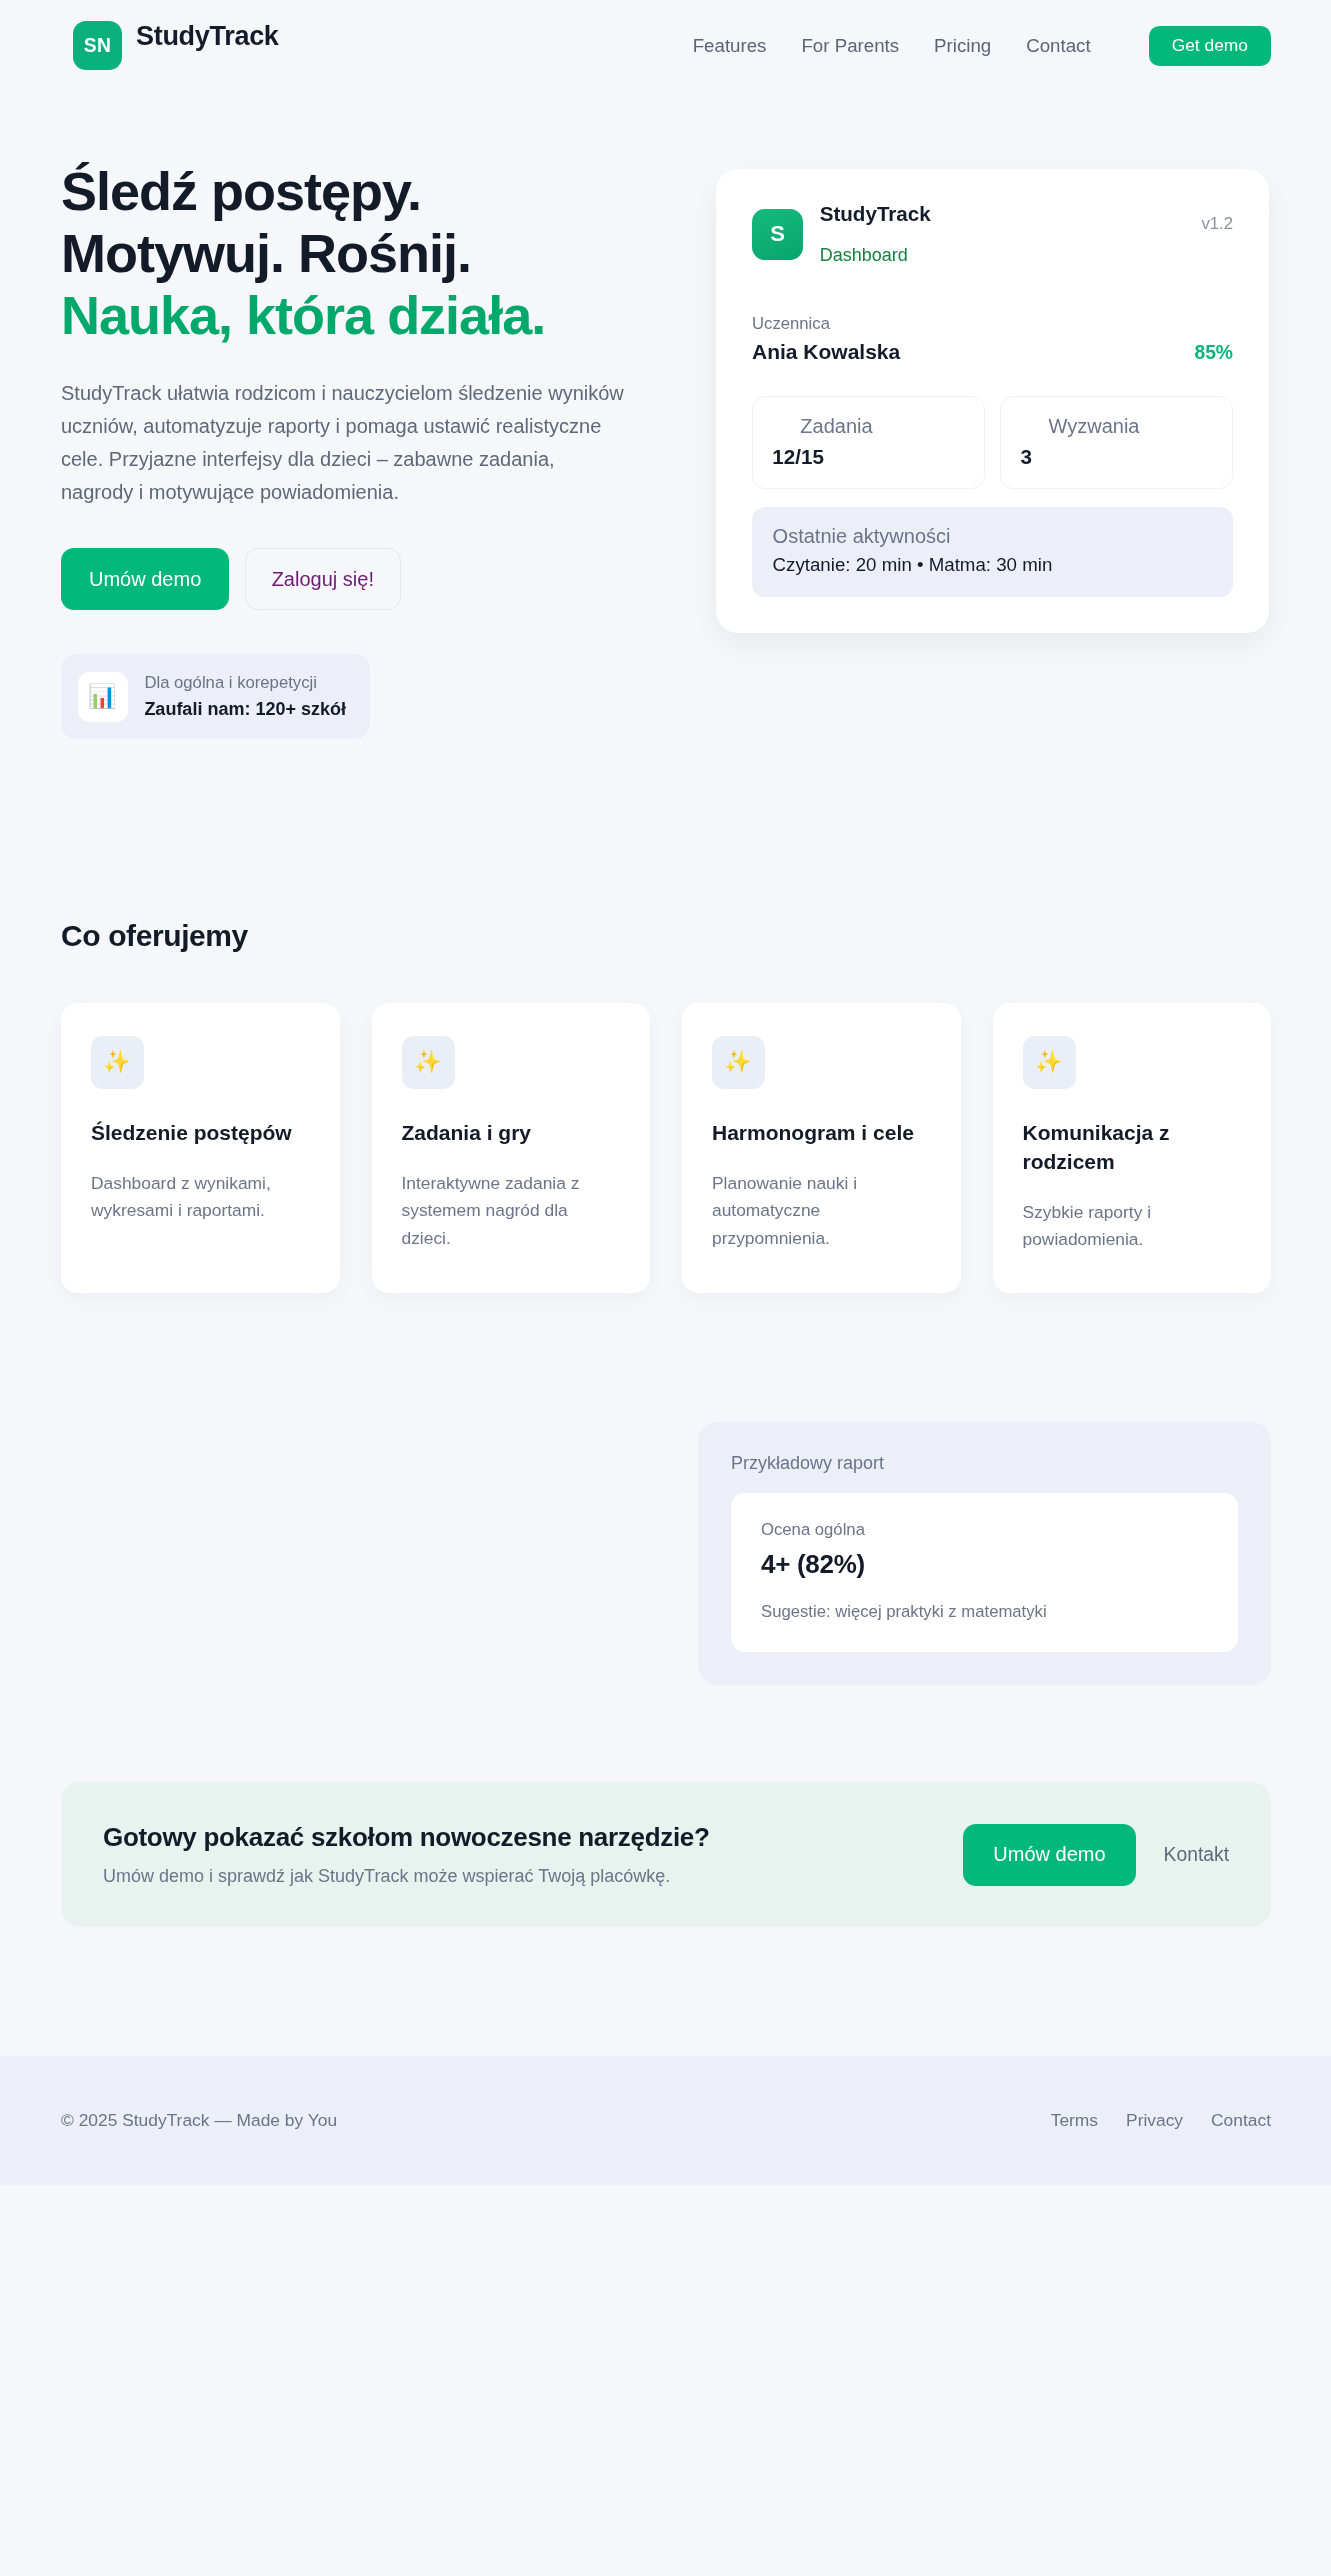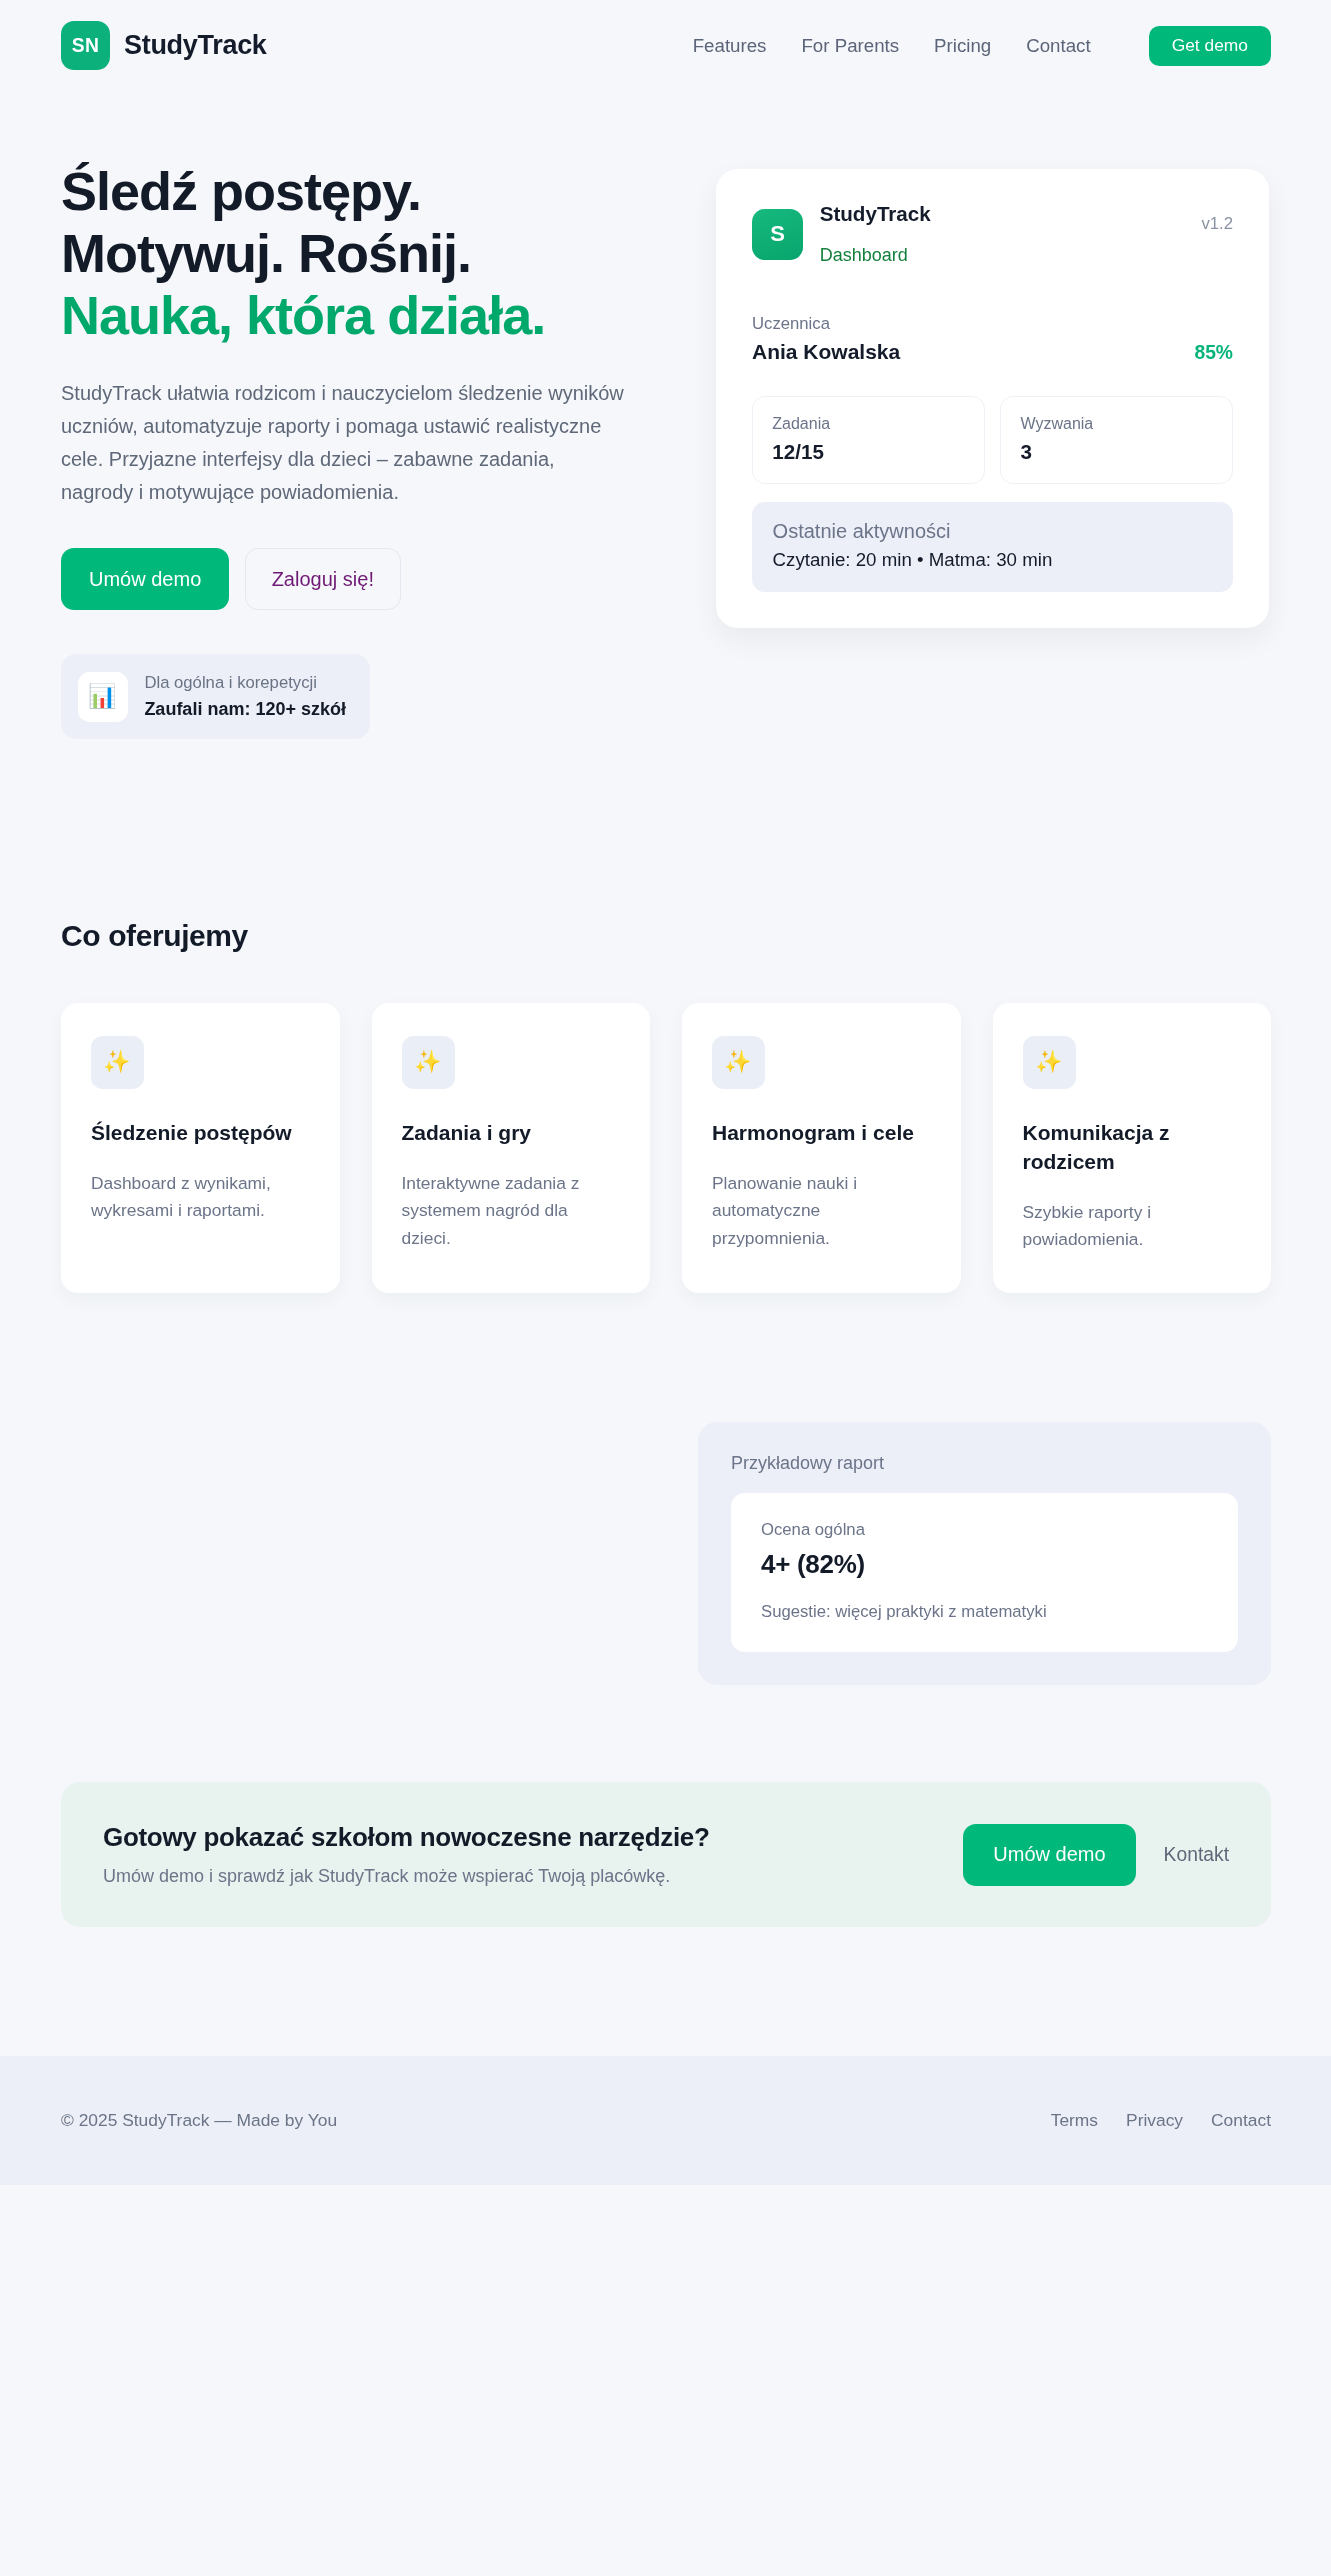--- a/index.html
+++ b/index.html
@@ -29,22 +29,22 @@
   }
   .header-inner {
     width: 1210px;
     margin: 0 auto;
     display: flex;
     align-items: center;
     justify-content: space-between;
   }
   .brand {
     display: flex;
-    align-items: center;
     gap: 14px;
+    margin-left: 12px;
   }
   .brand-mark {
     width: 49px;
     height: 49px;
     border-radius: 13px;
     background: #0bb07b;
     color: #ffffff;
     display: flex;
     align-items: center;
     justify-content: center;
@@ -217,21 +217,21 @@
     display: flex;
     gap: 15.4px;
   }
   .stat-box {
     flex: 1;
     background: #ffffff;
     border: 1.3px solid #eef1f6;
     border-radius: 13px;
     padding: 18px 19.3px 19.3px;
   }
-  .stat-label { font-size: 16px; color: #6b7488; }
+  .stat-label { font-size: 20px; color: #6b7488; margin-left: 28px; }
   .stat-value { font-size: 20.6px; font-weight: 700; color: #141b2a; margin-top: 6.4px; }
 
   .dash-activity {
     margin-top: 18px;
     background: #eceff8;
     border-radius: 13px;
     padding: 18px 20.6px 20.6px;
   }
   .act-label { font-size: 20px; color: #6b7488; }
   .act-value { font-size: 18.7px; color: #141b2a; margin-top: 6.4px; }

